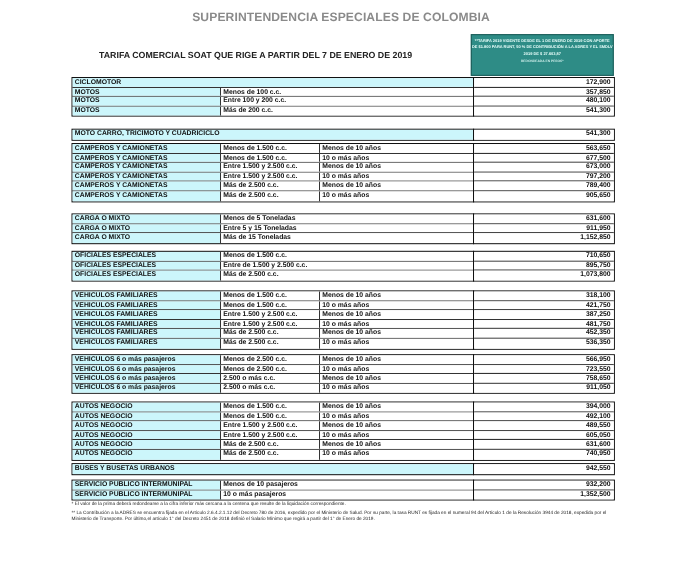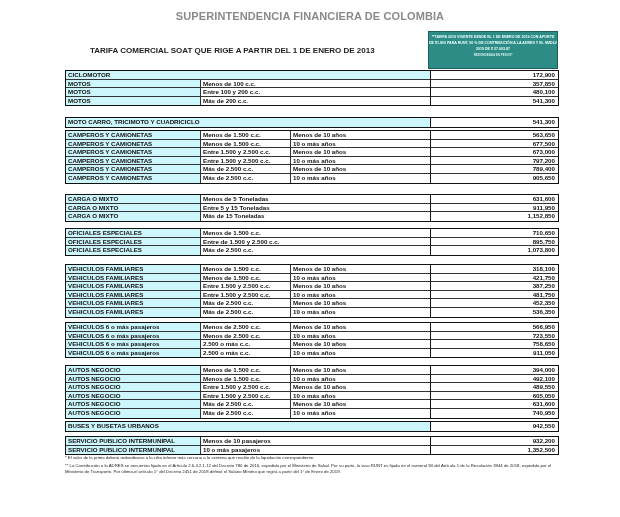--- a/index.html
+++ b/index.html
@@ -17,22 +17,22 @@
   .c2{width:90px;padding-left:2px;box-sizing:border-box;border-right:0.8px solid #333;white-space:nowrap;overflow:hidden;background:#fff;}
   .c2.wide{width:229px;border-right:none;}
   .c3{flex:1;padding-left:2px;white-space:nowrap;overflow:hidden;background:#fff;}
   .vrow{height:8.6px;line-height:8.6px;font-size:6.2px;font-weight:bold;text-align:right;padding-right:3px;border-bottom:0.8px solid #333;box-sizing:border-box;background:#fff;}
   .vrow:last-child{border-bottom:none;}
   .note{position:absolute;left:65px;width:500px;font-size:4.3px;color:#222;line-height:6.3px;}
 </style>
 </head>
 <body>
 
-<div class="org">SUPERINTENDENCIA FINANCIERA DE COLOMBIA</div>
-<div class="title">TARIFA COMERCIAL SOAT QUE RIGE A PARTIR DEL 1 DE ENERO DE 2013</div>
+<div class="org">SUPERINTENDENCIA ESPECIALES DE COLOMBIA</div>
+<div class="title">TARIFA COMERCIAL SOAT QUE RIGE A PARTIR DEL 7 DE ENERO DE 2019</div>
 <div class="teal">
   <div>**TARIFA 2019 VIGENTE DESDE EL 1 DE ENERO DE 2019 CON APORTE DE $1.800 PARA RUNT, 50 % DE CONTRIBUCIÓN A LA ADRES Y EL SMDLV 2019 DE $ 27.603,87</div>
   <div class="sub">REDONDEADA EN PESOS*</div>
 </div>
 
 <div id="tables">
     <div class="group" style="top: 70px;">
       <div class="row">
         <div class="c1 full">CICLOMOTOR</div>
       </div>

